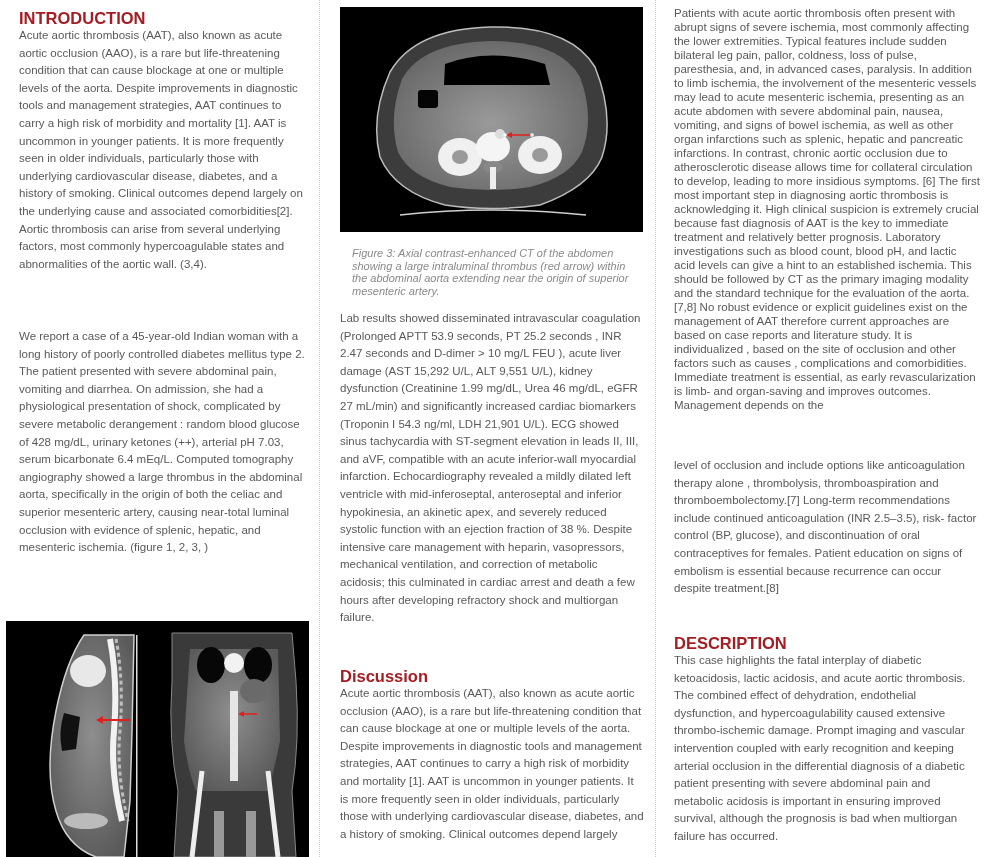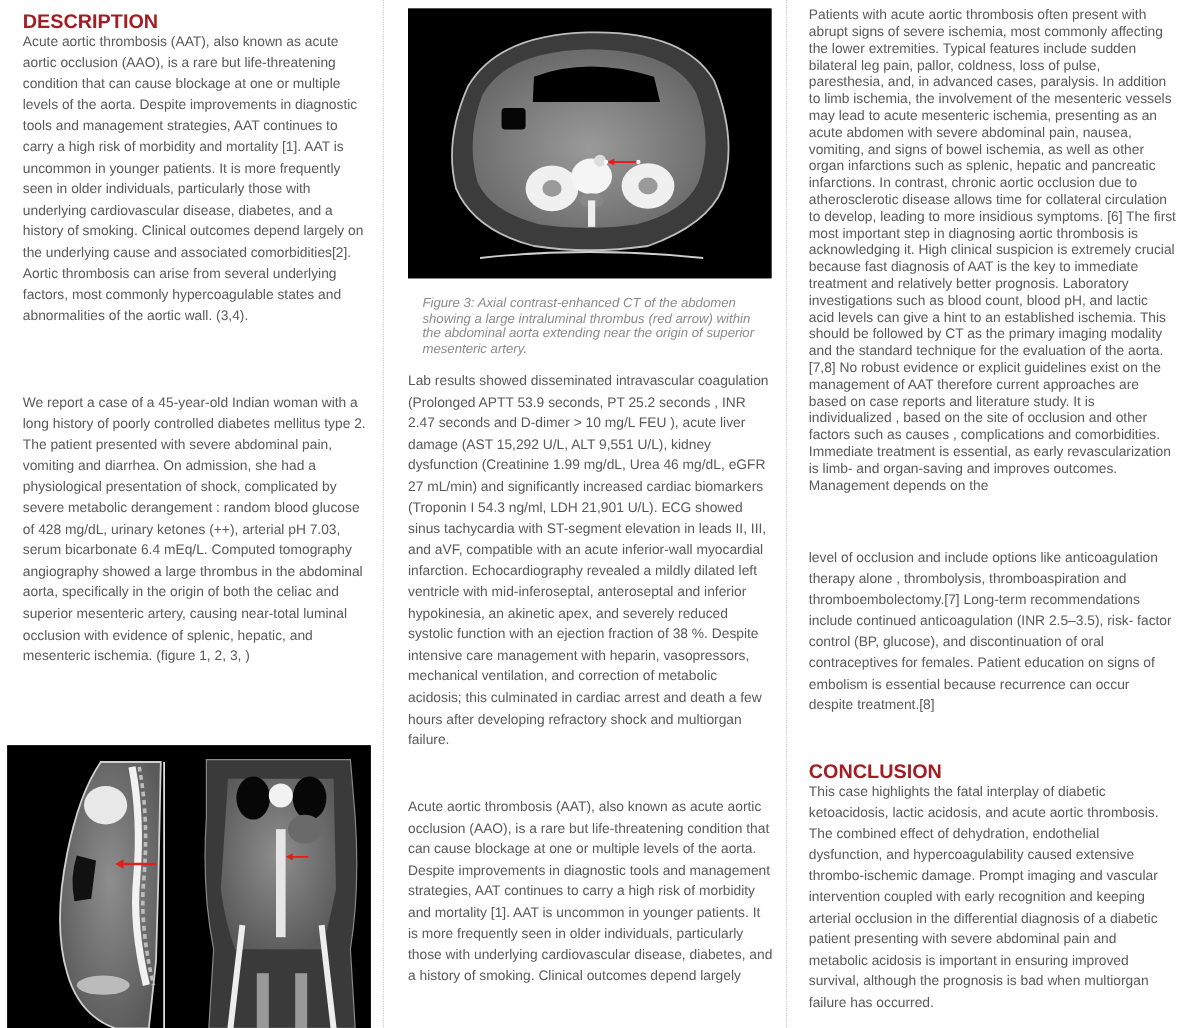--- a/index.html
+++ b/index.html
@@ -18,21 +18,21 @@
   svg { display:block; }
 </style>
 </head>
 <body>
 
 <div class="divider" style="left:319px;"></div>
 <div class="divider" style="left:655px;"></div>
 
 <div class="col" style="left:19px; width:290px;">
   <section style="position:absolute; top:8px; width:290px;">
-    <h2 class="section">DESCRIPTION</h2>
+    <h2 class="section">INTRODUCTION</h2>
     <p class="body lh176" style="margin-top:-1px;">Acute aortic thrombosis (AAT), also known as acute aortic occlusion (AAO), is a rare but life-threatening condition that can cause blockage at one or multiple levels of the aorta. Despite improvements in diagnostic tools and management strategies, AAT continues to carry a high risk of morbidity and mortality [1]. AAT is uncommon in younger patients. It is more frequently seen in older individuals, particularly those with underlying cardiovascular disease, diabetes, and a history of smoking. Clinical outcomes depend largely on the underlying cause and associated comorbidities[2]. Aortic thrombosis can arise from several underlying factors, most commonly hypercoagulable states and abnormalities of the aortic wall. (3,4).</p>
   </section>
   <section style="position:absolute; top:329px; width:290px;">
     <p class="body lh176" style="margin-top:-1px;">We report a case of a 45-year-old Indian woman with a long history of poorly controlled diabetes mellitus type 2. The patient presented with severe abdominal pain, vomiting and diarrhea. On admission, she had a physiological presentation of shock, complicated by severe metabolic derangement : random blood glucose of 428 mg/dL, urinary ketones (++), arterial pH 7.03, serum bicarbonate 6.4 mEq/L. Computed tomography angiography showed a large thrombus in the abdominal aorta, specifically in the origin of both the celiac and superior mesenteric artery, causing near-total luminal occlusion with evidence of splenic, hepatic, and mesenteric ischemia. (figure 1, 2, 3, )</p>
   </section>
 </div>
 
 <div class="figure" style="left:6px; top:621px; width:303px; height:236px;">
   <svg width="303" height="236" viewBox="0 0 303 236">
     <defs>
@@ -105,24 +105,25 @@
       <circle cx="192" cy="128" r="1.8" fill="#fff"></circle>
       <circle cx="165" cy="128" r="1.8" fill="#fff"></circle>
     </g>
   </svg>
 </div>
 <p class="caption" style="left:352px; top:247px; width:290px;">Figure 3: Axial contrast-enhanced CT of the abdomen showing a large intraluminal thrombus (red arrow) within the abdominal aorta extending near the origin of superior mesenteric artery.</p>
 
 <div class="col" style="left:340px; width:304px;">
   <p class="body lh176" style="position:absolute; top:310px; width:304px;">Lab results showed disseminated intravascular coagulation (Prolonged APTT 53.9 seconds,  PT  25.2 seconds ,  INR 2.47 seconds and D-dimer &gt; 10 mg/L FEU ), acute liver damage (AST 15,292 U/L, ALT 9,551 U/L), kidney dysfunction (Creatinine 1.99 mg/dL, Urea 46 mg/dL, eGFR 27 mL/min) and significantly increased cardiac biomarkers (Troponin I 54.3 ng/ml, LDH 21,901 U/L). ECG showed sinus tachycardia with ST-segment elevation in leads II, III, and aVF, compatible with an acute inferior-wall myocardial infarction. Echocardiography revealed a mildly dilated left ventricle with mid-inferoseptal, anteroseptal and inferior hypokinesia, an akinetic apex, and severely reduced systolic function with an ejection fraction of 38 %. Despite intensive care management with heparin, vasopressors, mechanical ventilation, and correction of metabolic acidosis; this culminated in cardiac arrest and death a few hours after developing refractory shock and multiorgan failure.</p>
   <section style="position:absolute; top:666px; width:304px;">
+    <h2 class="section">Discussion</h2>
     <p class="body lh176" style="margin-top:-1px;">Acute aortic thrombosis (AAT), also known as acute aortic occlusion (AAO), is a rare but life-threatening condition that can cause blockage at one or multiple levels of the aorta. Despite improvements in diagnostic tools and management strategies, AAT continues to carry a high risk of morbidity and mortality [1]. AAT is uncommon in younger patients. It is more frequently seen in older individuals, particularly those with underlying cardiovascular disease, diabetes, and a history of smoking. Clinical outcomes depend largely</p>
   </section>
 </div>
 
 <div class="col" style="left:674px; width:306px;">
   <p class="body lh14" style="position:absolute; top:6px; width:306px;">Patients with acute aortic thrombosis often present with abrupt signs of severe ischemia, most commonly affecting the lower extremities. Typical features include sudden bilateral leg pain, pallor, coldness, loss of pulse, paresthesia, and, in advanced cases, paralysis. In addition to limb ischemia, the involvement of the mesenteric vessels may lead to acute mesenteric ischemia, presenting as an acute abdomen with severe abdominal pain, nausea, vomiting, and signs of bowel ischemia, as well as other organ infarctions such as splenic, hepatic and pancreatic infarctions. In contrast, chronic aortic occlusion due to atherosclerotic disease allows time for collateral circulation to develop, leading to more insidious symptoms. [6] The first most important step in diagnosing aortic thrombosis is acknowledging it. High clinical suspicion is extremely crucial because fast diagnosis of AAT is the key to immediate treatment and relatively better prognosis. Laboratory investigations such as blood count, blood pH, and lactic acid levels can give a hint to an established ischemia. This should be followed by CT as the primary imaging modality and the standard technique for the evaluation of the aorta. [7,8] No robust evidence or explicit guidelines exist on the management of AAT therefore current approaches are based on case reports and literature study. It is individualized , based on the site of occlusion and other factors such as causes , complications and comorbidities. Immediate treatment is essential, as early revascularization is limb- and organ-saving and improves outcomes. Management depends on the</p>
   <p class="body lh176" style="position:absolute; top:457px; width:306px;">level of occlusion and include options like anticoagulation therapy alone , thrombolysis, thromboaspiration and  thromboembolectomy.[7] Long-term recommendations include continued anticoagulation (INR 2.5–3.5), risk- factor control (BP, glucose), and discontinuation of oral contraceptives for females. Patient education on signs of embolism is essential because recurrence can occur despite treatment.[8]</p>
   <section style="position:absolute; top:633px; width:306px;">
-    <h2 class="section">CONCLUSION</h2>
+    <h2 class="section">DESCRIPTION</h2>
     <p class="body lh176" style="margin-top:-1px;">This case highlights the fatal interplay of diabetic ketoacidosis, lactic acidosis, and acute aortic thrombosis. The combined effect of dehydration, endothelial dysfunction, and hypercoagulability caused extensive thrombo-ischemic damage. Prompt imaging and vascular intervention coupled with early recognition and keeping arterial occlusion in the differential diagnosis of a diabetic patient presenting with severe abdominal pain and metabolic acidosis is important in ensuring improved survival,  although the prognosis is bad when multiorgan failure has occurred.</p>
   </section>
 </div>
 
 </body></html>

